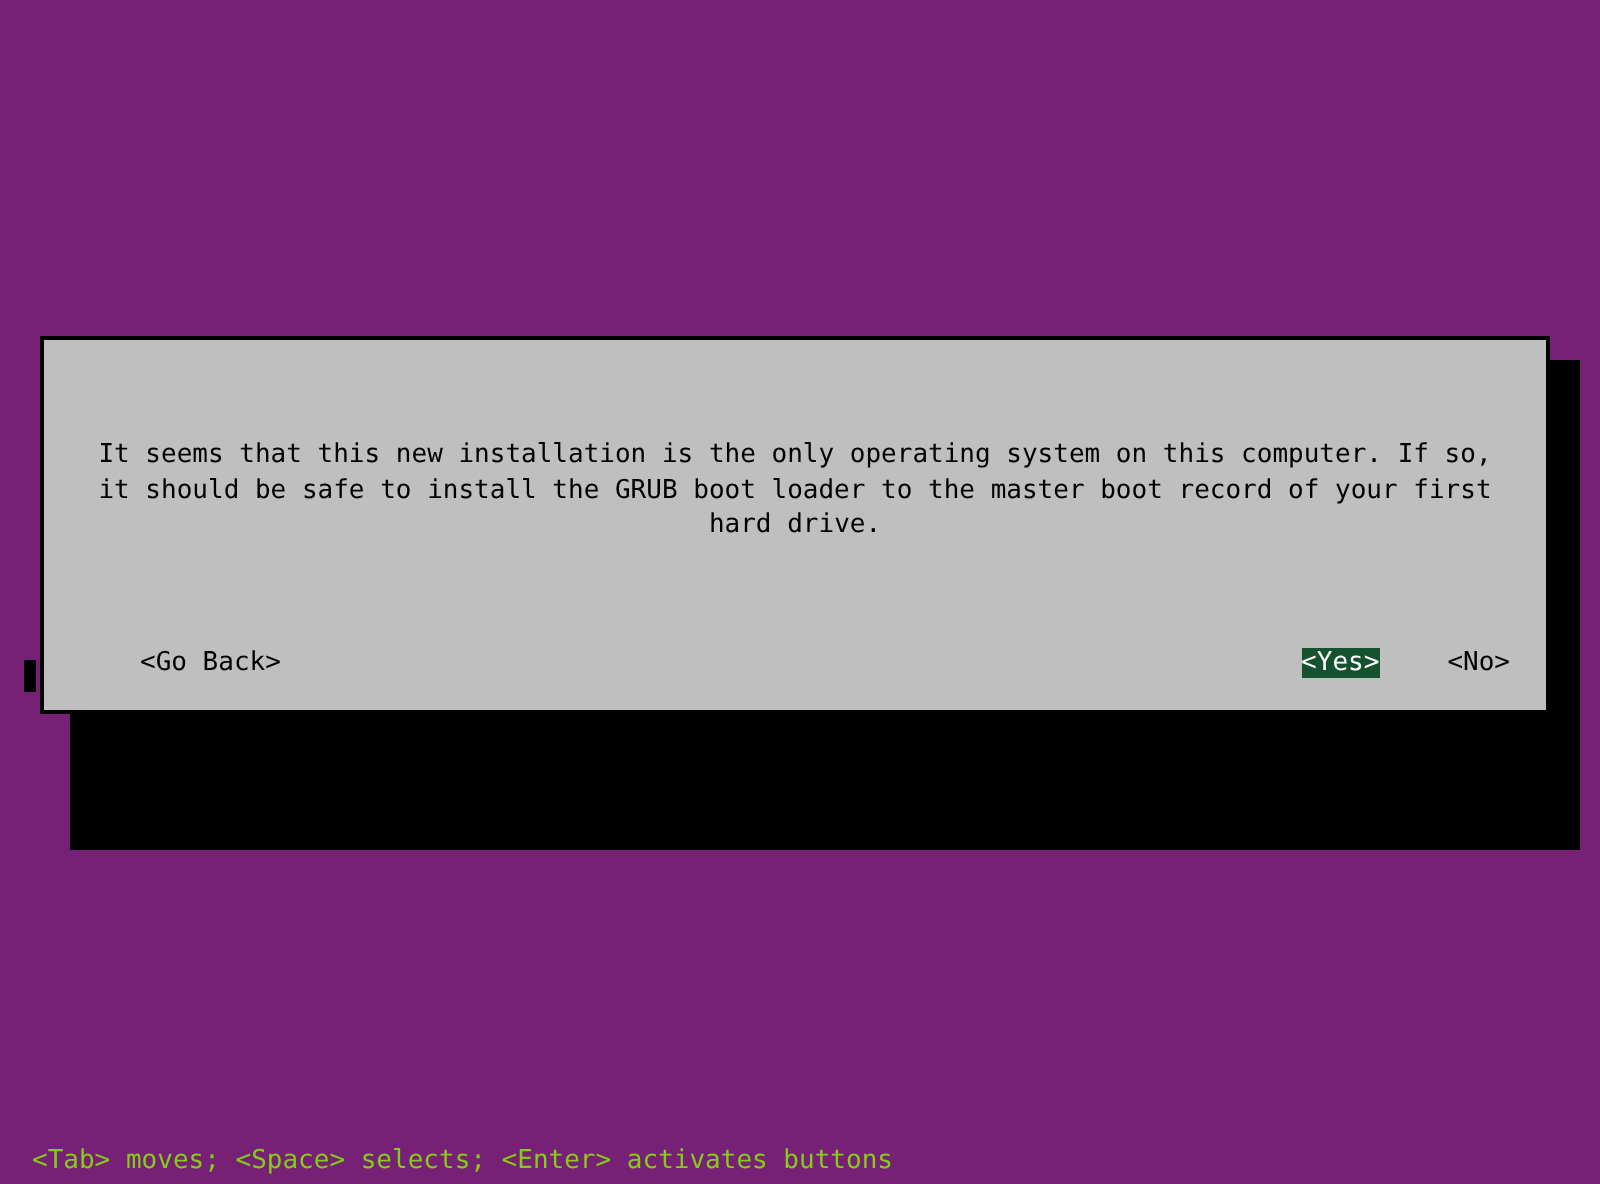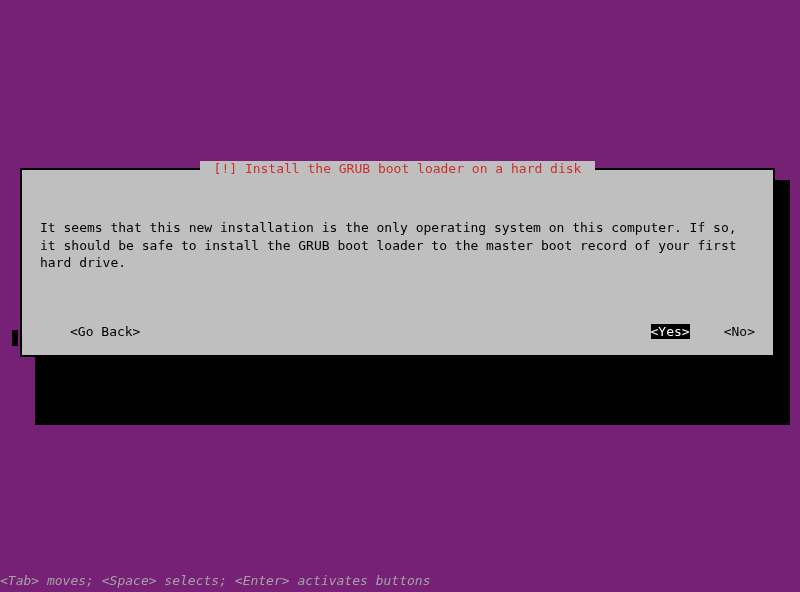--- a/index.html
+++ b/index.html
@@ -40,65 +40,62 @@
       display: inline-block;
       background: #bfbfbf;
       padding: 0 6px;
       color: #c93030;
       white-space: pre;
     }
     .body-text {
       color: #000;
       white-space: pre-wrap;
       line-height: 1.35;
+      text-align: center;
     }
     .para { margin-top: 0; }
     .para + .para { margin-top: 17px; }
     .button-row {
       margin-top: 17px;
       display: flex;
       color: #000;
     }
     .btn { white-space: pre; }
     .go-back { margin-left: 30px; }
     .spacer { flex: 1; }
     .yes {
-      background: #000000;
+      background: #14532d;
       color: #fff;
       margin-right: 34px;
     }
     .no { margin-right: 0; }
     .hint {
       position: absolute;
-      left: 0;
+      left: 16px;
       bottom: 4px;
-      color: #a3a3a3;
+      color: #84cc16;
       white-space: pre;
-      font-style: italic;
     }
     .left-stub {
       position: absolute;
       left: 12px;
       top: 330px;
       width: 6px;
       height: 16px;
       background: #000;
     }
   </style>
 </head>
 <body>
 
 <div class="left-stub"></div>
 
 <div class="dialog-shadow"></div>
 
 <div class="dialog">
-  <div class="dialog-title-row">
-    <span class="dialog-title"> <span>[!]</span> <span>Install the GRUB boot loader on a hard disk</span> </span>
-  </div>
 
   <div class="body-text">
     <div class="para">It seems that this new installation is the only operating system on this computer. If so, it should be safe to install the GRUB boot loader to the master boot record of your first hard drive.</div>
   </div>
 
   <div class="button-row">
     <span class="btn go-back">&lt;Go Back&gt;</span>
     <span class="spacer"></span>
     <span class="btn yes">&lt;Yes&gt;</span>
     <span class="btn no">&lt;No&gt;</span>

